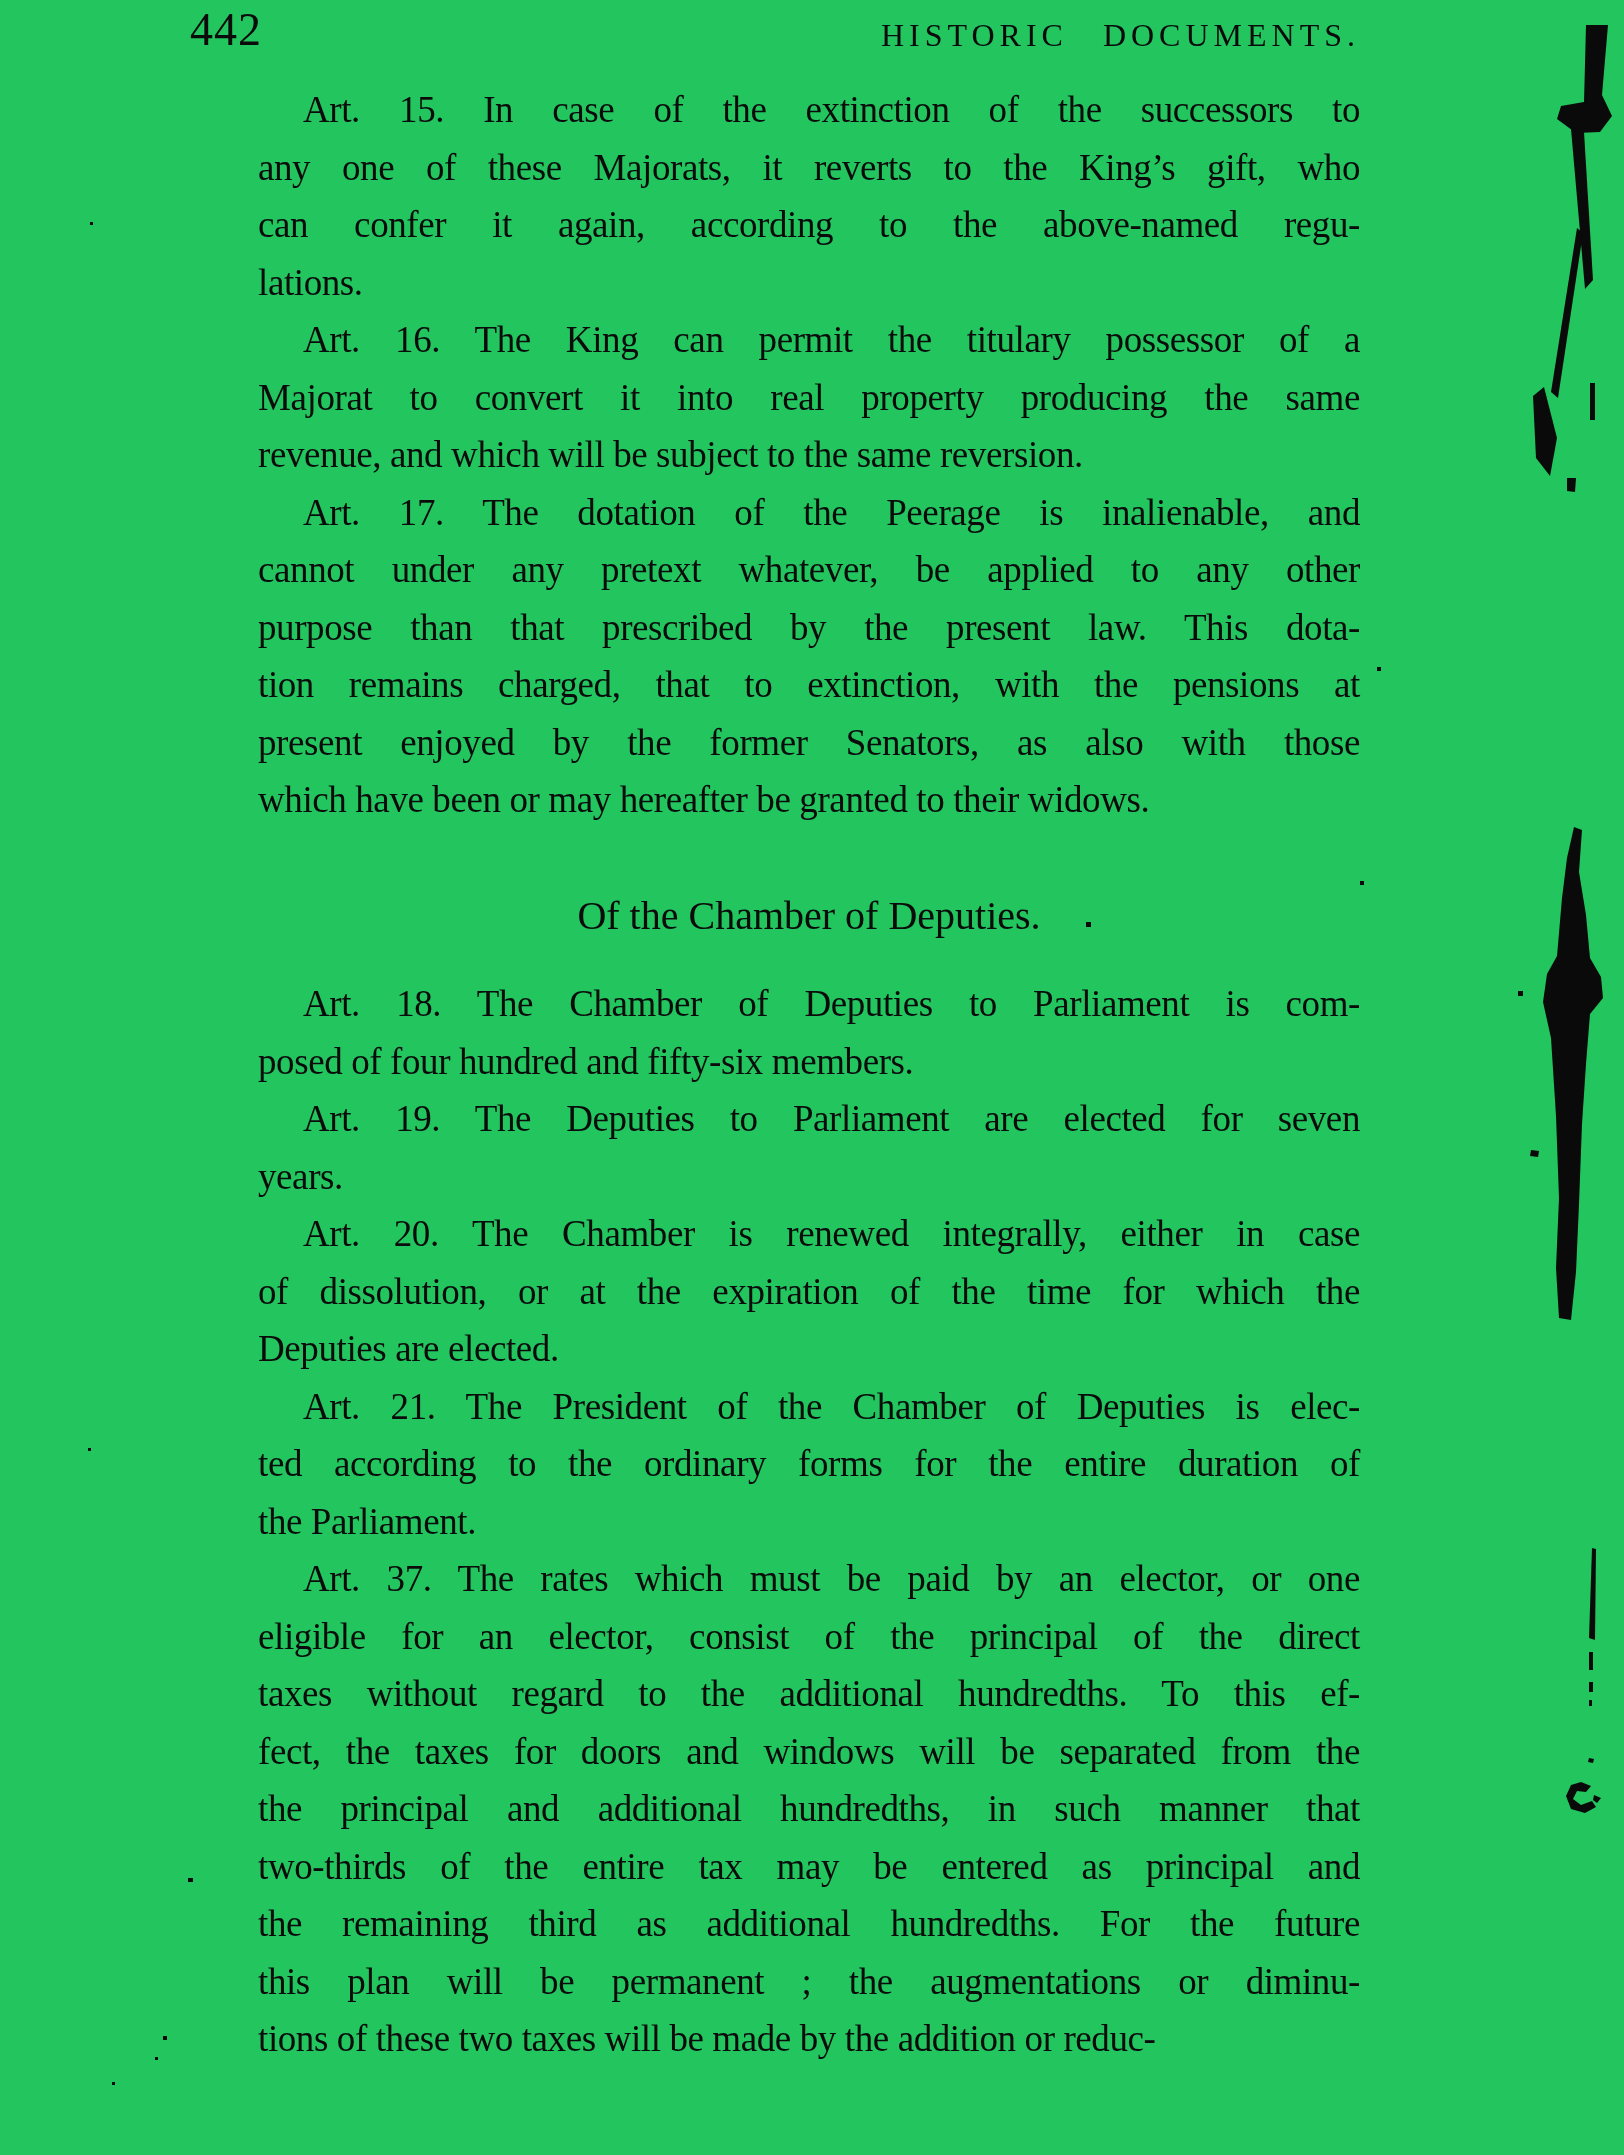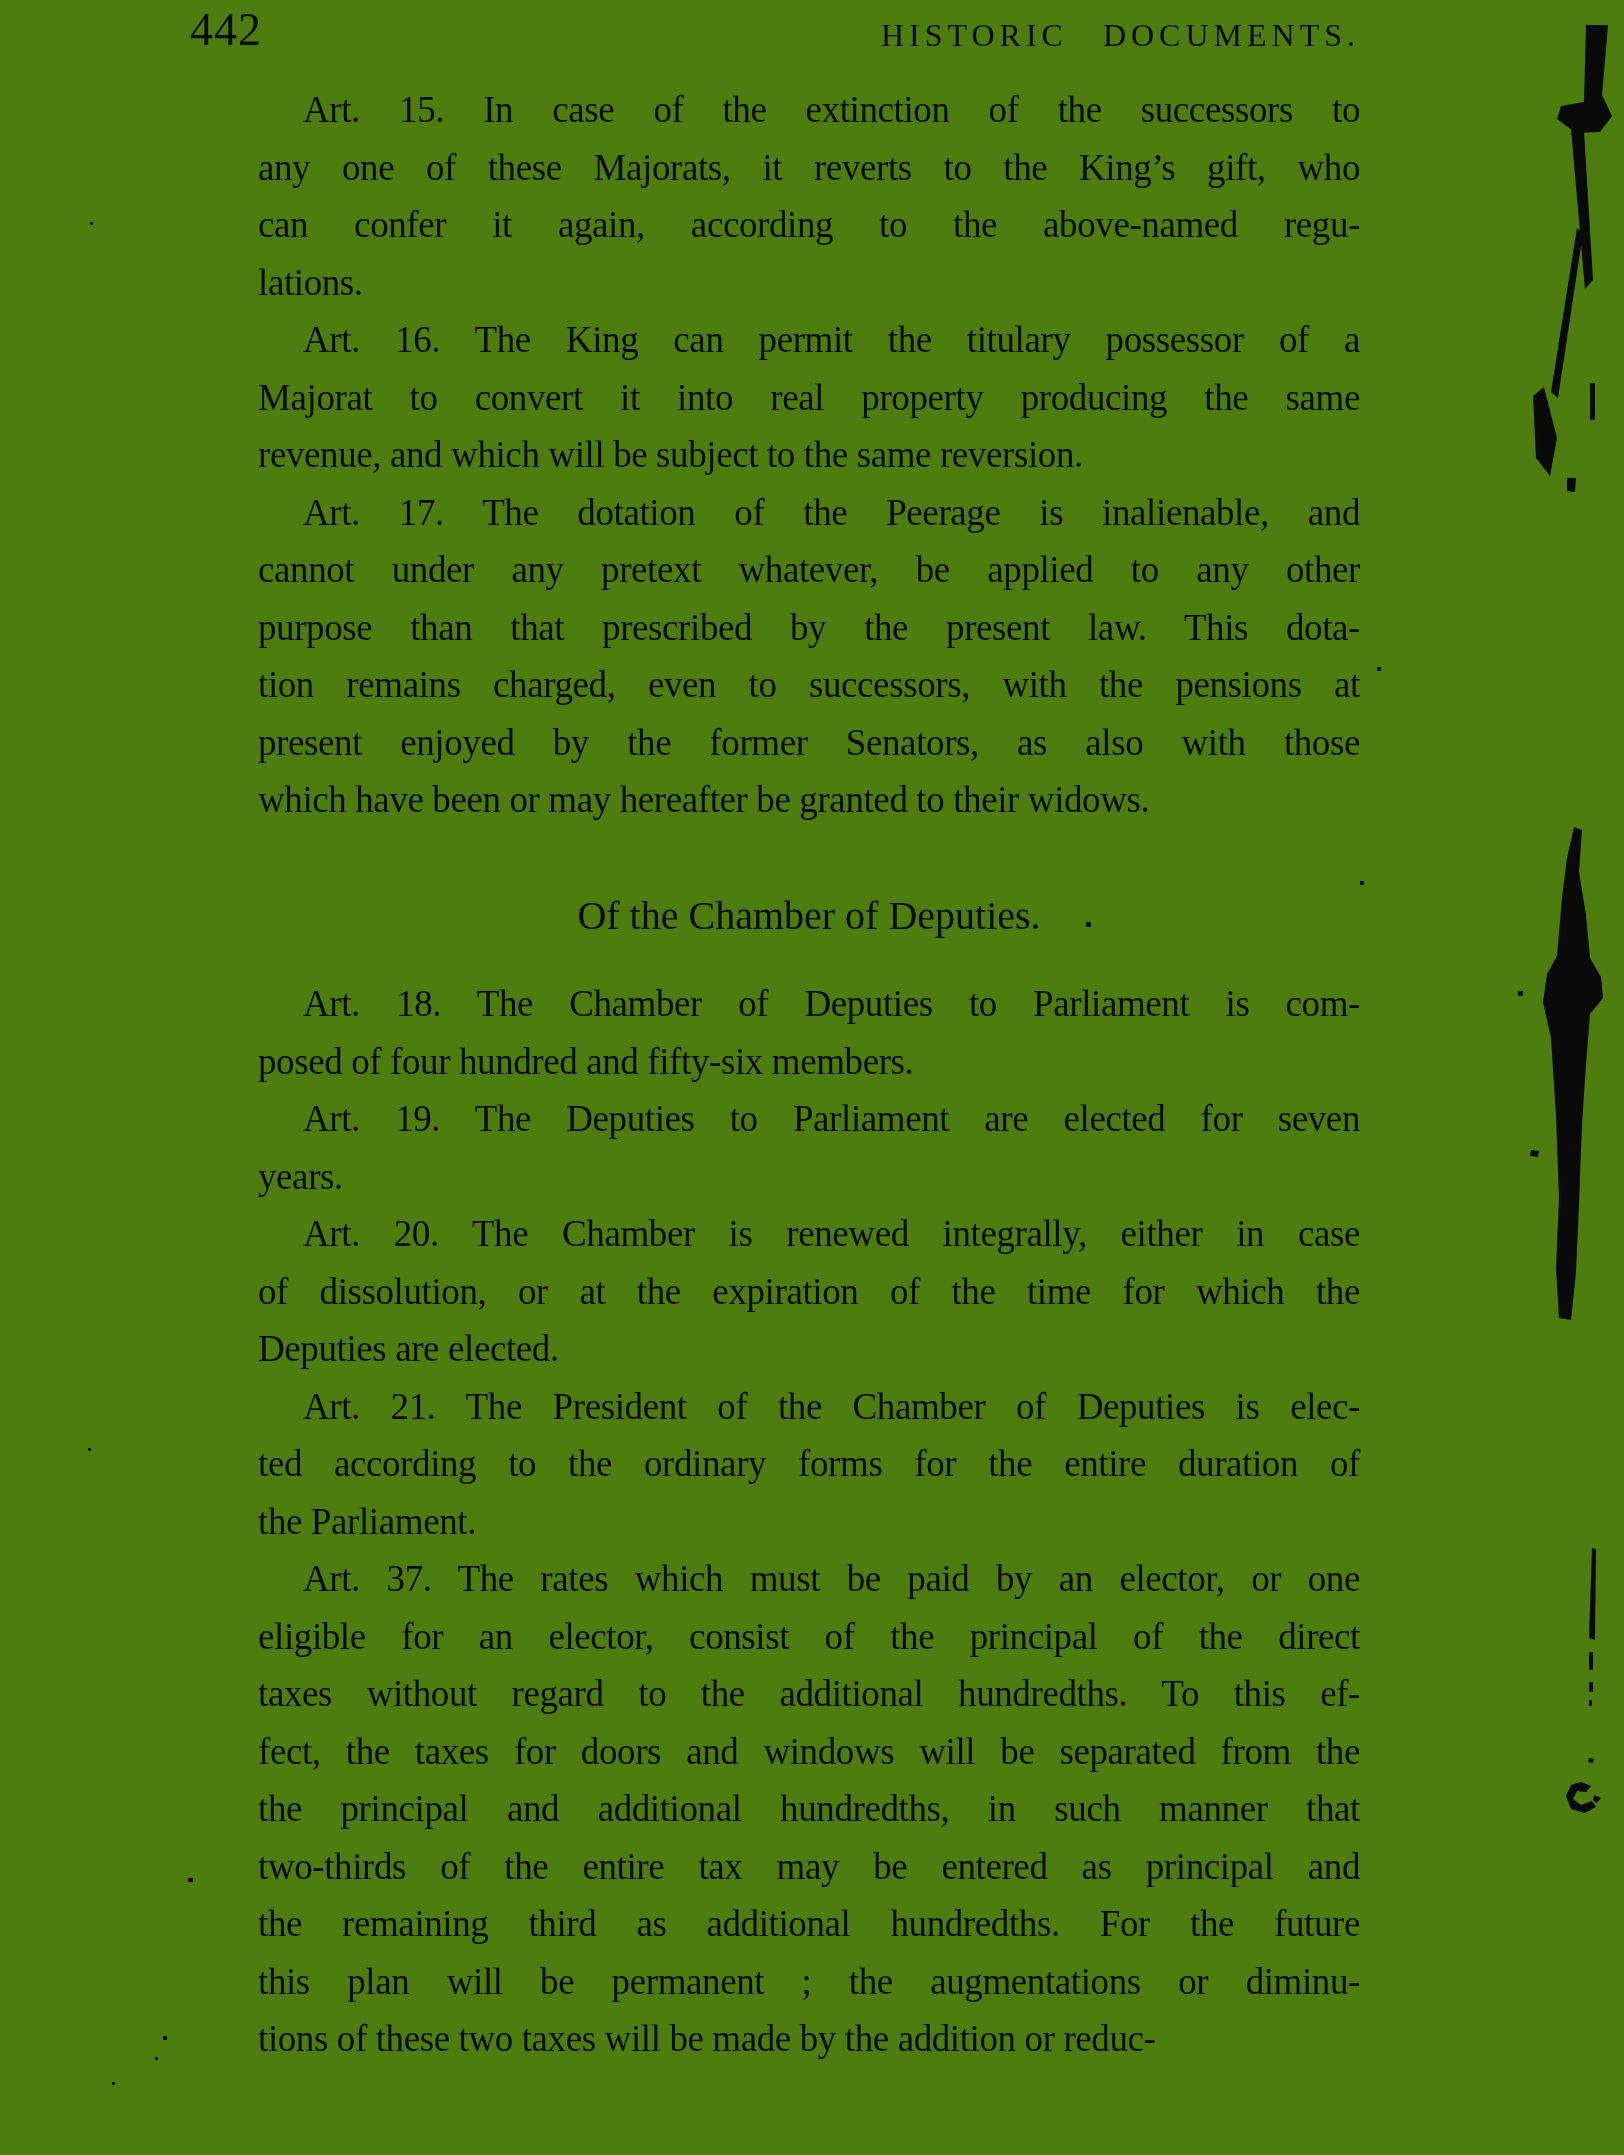--- a/index.html
+++ b/index.html
@@ -1,20 +1,20 @@
 <!DOCTYPE html>
 <html><head>
 <meta charset="utf-8">
 <style>
   html,body{margin:0;padding:0;background:#e8e8e8;}
   #page{
     position:relative;
     width:1624px;height:2155px;
     margin:0 auto;
-    background:#4d7c0f;
+    background:#22c55e;
     overflow:hidden;
     font-family:"Liberation Serif","DejaVu Serif",serif;
     color:#0b0b0b;
   }
   .folio{
     position:absolute;left:190px;top:7px;
     font-size:46px;line-height:46px;letter-spacing:1px;
   }
   .running{
     position:absolute;left:258px;top:17px;width:1102px;
@@ -61,21 +61,21 @@
       </div>
     <div class="para">
         <div class="line first">Art. 16. The King can permit the titulary possessor of a</div>
         <div class="line">Majorat to convert it into real property producing the same</div>
         <div class="line last">revenue, and which will be subject to the same reversion.</div>
       </div>
     <div class="para">
         <div class="line first">Art. 17. The dotation of the Peerage is inalienable, and</div>
         <div class="line">cannot under any pretext whatever, be applied to any other</div>
         <div class="line">purpose than that prescribed by the present law.  This dota-</div>
-        <div class="line">tion remains charged, even to successors, with the pensions at</div>
+        <div class="line">tion remains charged, that to extinction, with the pensions at</div>
         <div class="line">present enjoyed by the former Senators, as also with those</div>
         <div class="line last">which have been or may hereafter be granted to their widows.</div>
       </div>
     <div class="heading">Of the Chamber of Deputies.</div>
     <div class="para">
         <div class="line first">Art. 18. The Chamber of Deputies to Parliament is com-</div>
         <div class="line last">posed of four hundred and fifty-six members.</div>
       </div>
     <div class="para">
         <div class="line first">Art. 19. The Deputies to Parliament are elected for seven</div>

